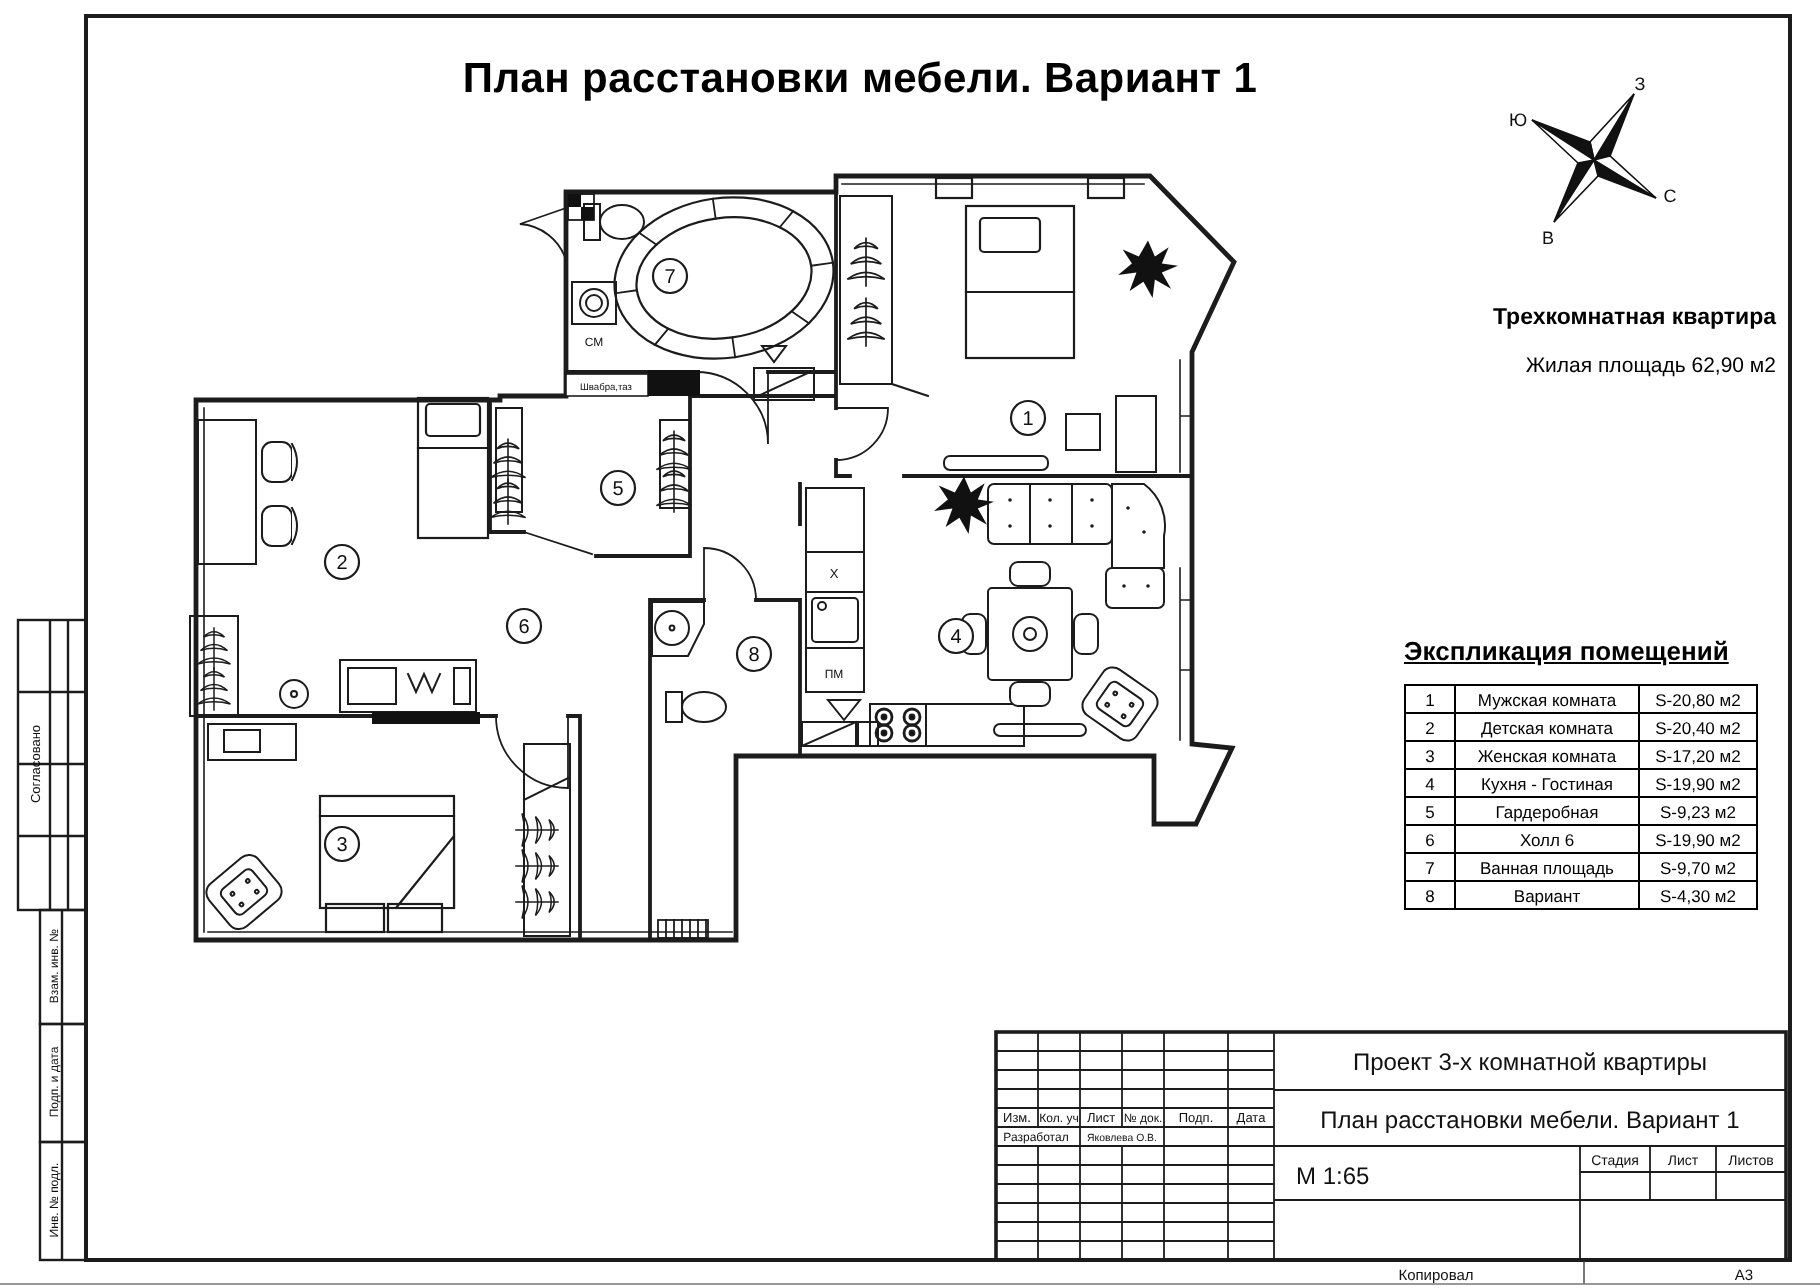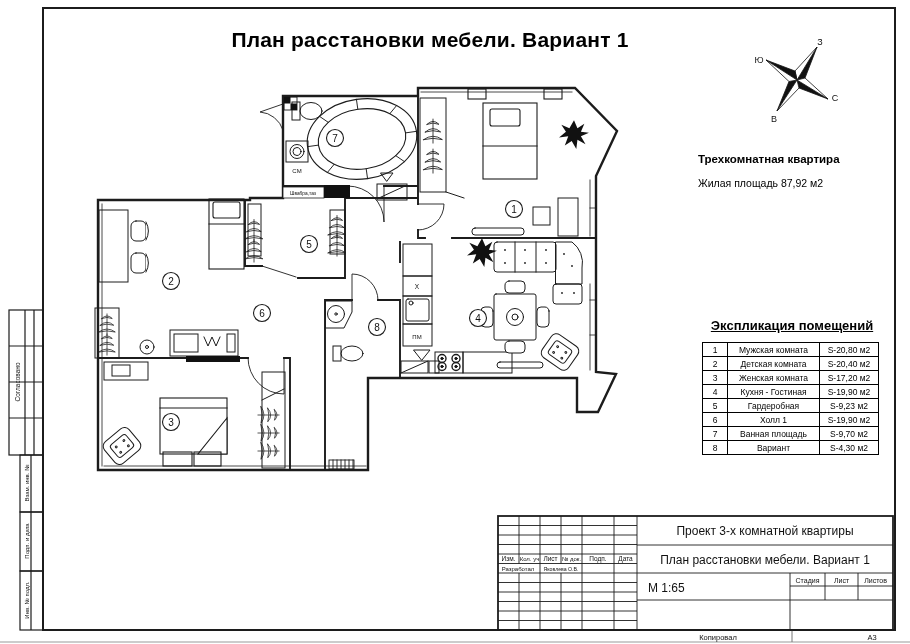--- a/index.html
+++ b/index.html
@@ -3,24 +3,24 @@
 <meta charset="utf-8">
 <style>
   html,body{margin:0;padding:0;}
   body{
     width:910px;height:644px;position:relative;background:#fff;color:#000;
     font-family:"Liberation Sans", sans-serif; overflow:hidden;
   }
   .abs{position:absolute;}
   #main-title{left:190px;top:28px;width:480px;text-align:center;
     font-size:21px;font-weight:bold;letter-spacing:.2px;}
-  #info-block{left:698px;top:150px;width:190px;text-align:left;font-size:10.5px;line-height:18px;}
+  #info-block{left:698px;top:150px;width:190px;text-align:right;font-size:10.5px;line-height:18px;}
   #info-block .it{font-weight:bold;font-size:11.5px;margin-bottom:6px;}
   #expl{left:702px;top:318px;width:180px;}
-  #expl .et{font-weight:bold;font-size:13px;text-align:center;text-decoration:underline;margin-bottom:9px;}
+  #expl .et{font-weight:bold;font-size:13px;text-decoration:underline;margin-bottom:9px;}
   #expl table{border-collapse:collapse;width:176px;table-layout:fixed;}
   #expl td{border:1px solid #000;font-size:8.5px;height:13px;text-align:center;
     padding:0 1px;overflow:hidden;white-space:nowrap;}
   #expl col.c1{width:25px;} #expl col.c2{width:92px;} #expl col.c3{width:59px;}
   svg{position:absolute;left:0;top:0;}
   svg text{font-family:"Liberation Sans", sans-serif;fill:#111;}
 </style>
 </head>
 <body>
 
@@ -368,21 +368,21 @@
   <g stroke="none" fill="#111" font-size="7.5">
     <text x="718" y="640" text-anchor="middle">Копировал</text>
     <text x="872" y="640" text-anchor="middle">А3</text>
   </g>
 </svg>
 
 <div id="main-title" class="abs">План расстановки мебели. Вариант 1</div>
 
 <div id="info-block" class="abs">
   <div class="it">Трехкомнатная квартира</div>
-  <div>Жилая площадь 87,92 м2</div>
+  <div>Жилая площадь 62,90 м2</div>
 </div>
 
 <div id="expl" class="abs">
   <div class="et">Экспликация помещений</div>
   <table>
     <colgroup>
         <col class="c1">
         <col class="c2">
         <col class="c3">
       </colgroup>
@@ -407,21 +407,21 @@
           <td>Кухня - Гостиная</td>
           <td>S-19,90 м2</td>
         </tr>
       <tr>
           <td>5</td>
           <td>Гардеробная</td>
           <td>S-9,23 м2</td>
         </tr>
       <tr>
           <td>6</td>
-          <td>Холл 1</td>
+          <td>Холл 6</td>
           <td>S-19,90 м2</td>
         </tr>
       <tr>
           <td>7</td>
           <td>Ванная площадь</td>
           <td>S-9,70 м2</td>
         </tr>
       <tr>
           <td>8</td>
           <td>Вариант</td>

